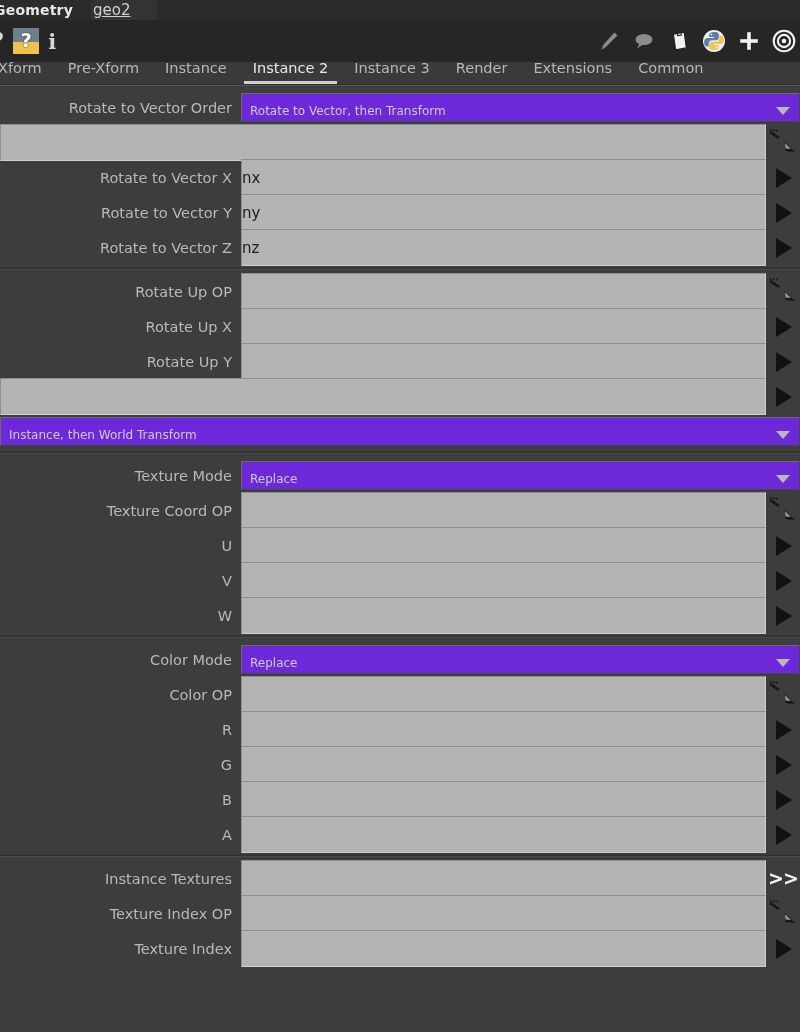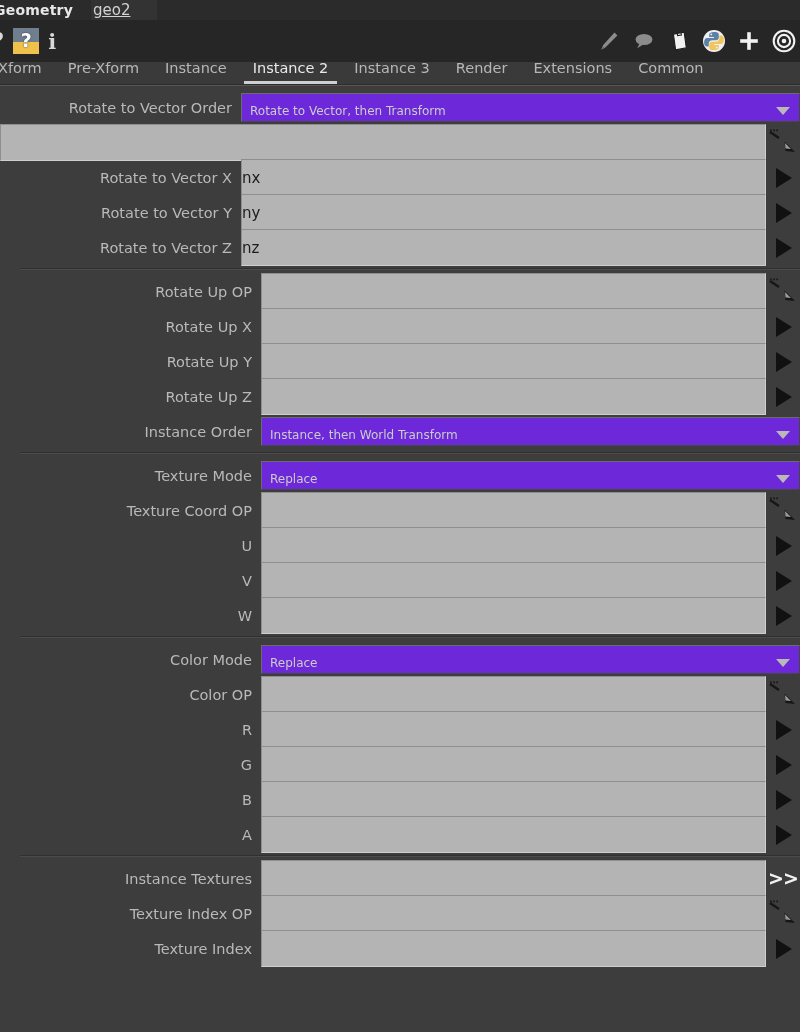--- a/index.html
+++ b/index.html
@@ -69,21 +69,21 @@
   .tab.active::after {
     content: ""; position: absolute;
     left: 4px; right: 4px; bottom: 0px; height: 3px;
     background: #cfcfcf;
   }
   .tab.clipped { padding-left: 0; margin-left: -2px; }
 
   
   .body { background:#3d3d3d; }
   .group { padding: 6px 0 6px 0; position: relative; }
-  .group + .group { border-top: 1px solid #4b4b4b; margin-left: 20px; }
+  .group + .group { border-top: 1px solid #4b4b4b; }
   .group::before{
     content:""; display:block; position:absolute; top:-2px; left:0; right:0; height:1px; background:#303030;
   }
   .group:first-child::before{ display:none; }
 
   .row {
     display: flex; align-items: center;
     height: 31px; margin-bottom: 4px;
   }
   .row:last-child { margin-bottom: 0; }
@@ -276,28 +276,26 @@
         </div>
       </div>
       <div class="row">
         <div class="plabel">Rotate Up Y</div>
         <div class="field"></div>
         <div class="gutter">
           <div class="playtri"></div>
         </div>
       </div>
       <div class="row">
-        <div class="plabel">Rotate Up Z</div>
         <div class="field"></div>
         <div class="gutter">
           <div class="playtri"></div>
         </div>
       </div>
       <div class="row menurow">
-        <div class="plabel">Instance Order</div>
         <div class="menu">
           <span>Instance, then World Transform</span>
           <span class="caret"></span>
         </div>
         <div class="gutter menu-spacer"></div>
       </div>
     </div>
     <div class="group">
       <div class="row menurow">
         <div class="plabel">Texture Mode</div>

